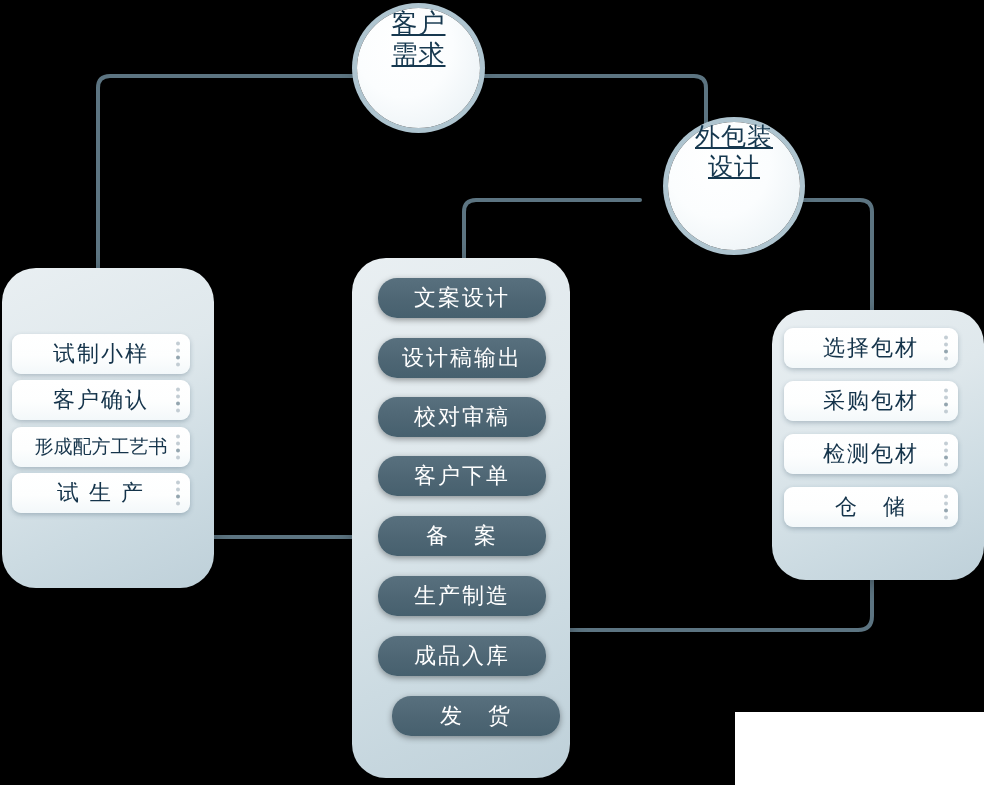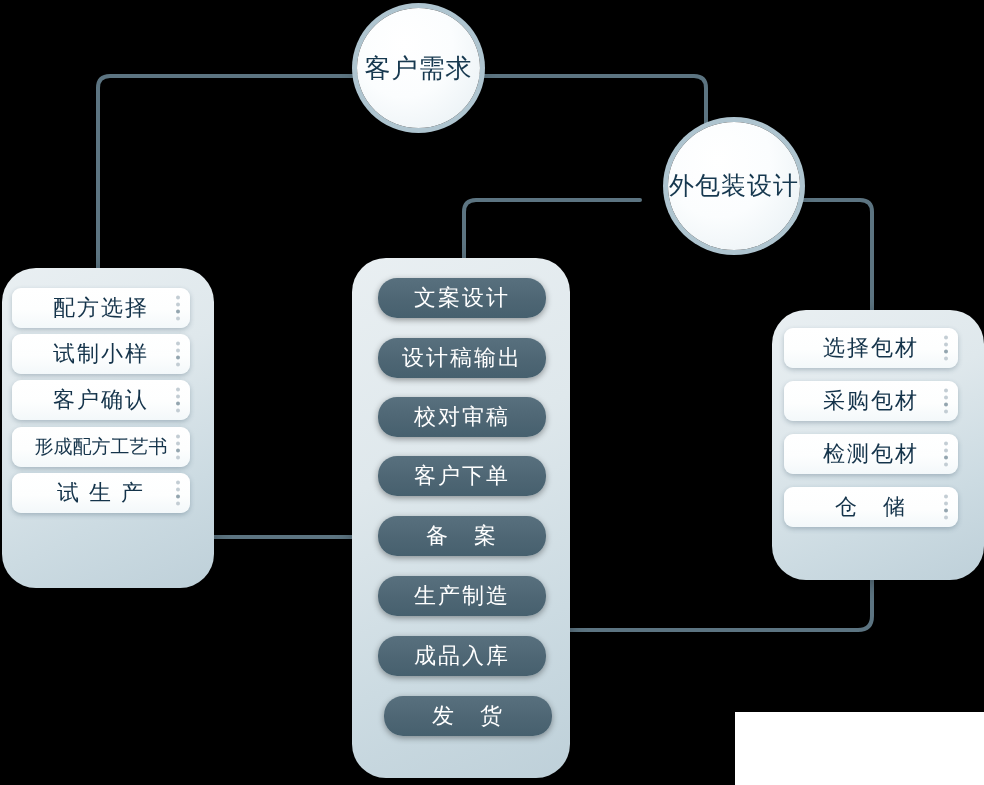--- a/index.html
+++ b/index.html
@@ -11,26 +11,27 @@
     font-family:"Liberation Sans","DejaVu Sans",sans-serif;
   }
   svg.links{position:absolute;left:0;top:0;width:984px;height:785px;pointer-events:none;}
 
   
   .circle-node{
     position:absolute;
     border-radius:50%;
     background:radial-gradient(ellipse at 38% 30%, #ffffff 0%, #fbfdfe 45%, #eef4f7 78%, #e4edf2 100%);
     box-shadow:0 0 0 5px #aec4cf, 0 6px 14px rgba(0,0,0,.35);
-    display:flex;flex-direction:row;
-    align-items:center;justify-content:center;
+    display:flex;flex-direction:column;
+    align-items:center;
     color:#16384f;
     line-height:1.18;
     letter-spacing:1px;
     z-index:4;
+    text-decoration:underline;
   }
   .circle-node span{display:block;white-space:nowrap;}
 
   #node-customer-demand{left:357px;top:8px;width:123px;height:120px;font-size:26px;}
   #node-package-design{left:668px;top:122px;width:132px;height:128px;font-size:25px;}
 
   
   .group{
     position:absolute;
     border-radius:34px;
@@ -88,21 +89,21 @@
   #card-trial-produce {left:12px;top:473px;width:178px;}
 
   
   #card-copy-design   {left:378px;top:278px;width:168px;}
   #card-draft-output  {left:378px;top:338px;width:168px;}
   #card-proofread     {left:378px;top:397px;width:168px;}
   #card-client-order  {left:378px;top:456px;width:168px;}
   #card-record-filing {left:378px;top:516px;width:168px;}
   #card-manufacture   {left:378px;top:576px;width:168px;}
   #card-finished-stock{left:378px;top:636px;width:168px;}
-  #card-shipment      {left:384px;top:696px;width:168px;}
+  #card-shipment      {left:392px;top:696px;width:168px;}
 
   
   #card-select-pack {left:784px;top:328px;width:174px;}
   #card-purchase-pack{left:784px;top:381px;width:174px;}
   #card-inspect-pack {left:784px;top:434px;width:174px;}
   #card-warehouse    {left:784px;top:487px;width:174px;}
 
   
   #artifact-block{
     position:absolute;left:735px;top:712px;width:249px;height:73px;
@@ -141,29 +142,20 @@
 
   <div class="circle-node" id="node-customer-demand">
     <span>客户</span>
     <span>需求</span>
   </div>
   <div class="circle-node" id="node-package-design">
     <span>外包装</span>
     <span>设计</span>
   </div>
 
-  <div class="card light" id="card-formula-select">
-    <span class="label">配方选择</span>
-    <span class="grip">
-        <i></i>
-        <i></i>
-        <i></i>
-        <i></i>
-      </span>
-  </div>
   <div class="card light" id="card-trial-sample">
     <span class="label">试制小样</span>
     <span class="grip">
         <i></i>
         <i></i>
         <i></i>
         <i></i>
       </span>
   </div>
   <div class="card light" id="card-client-confirm">

